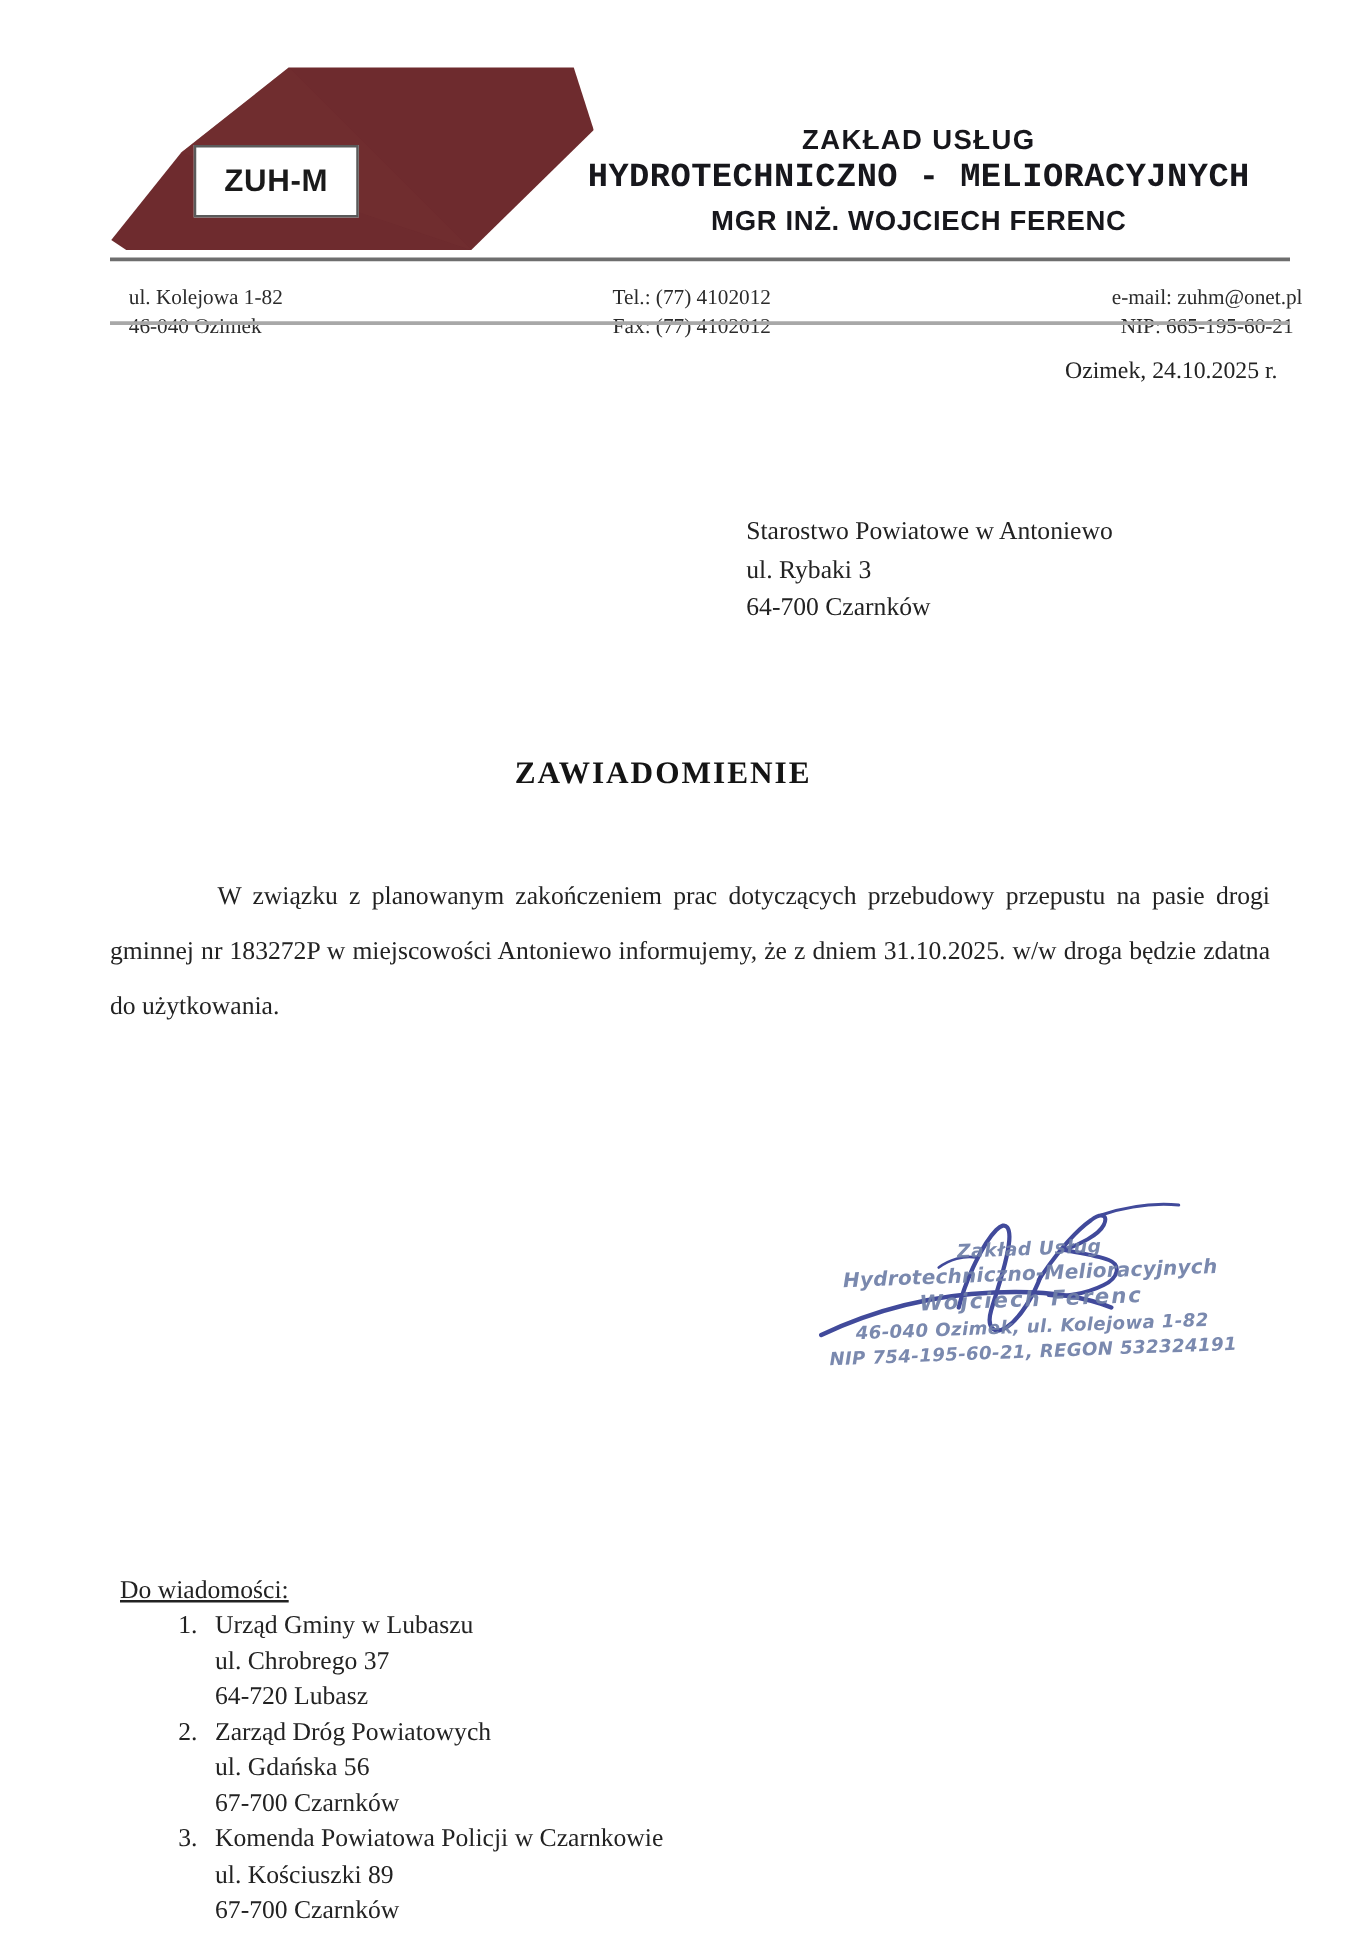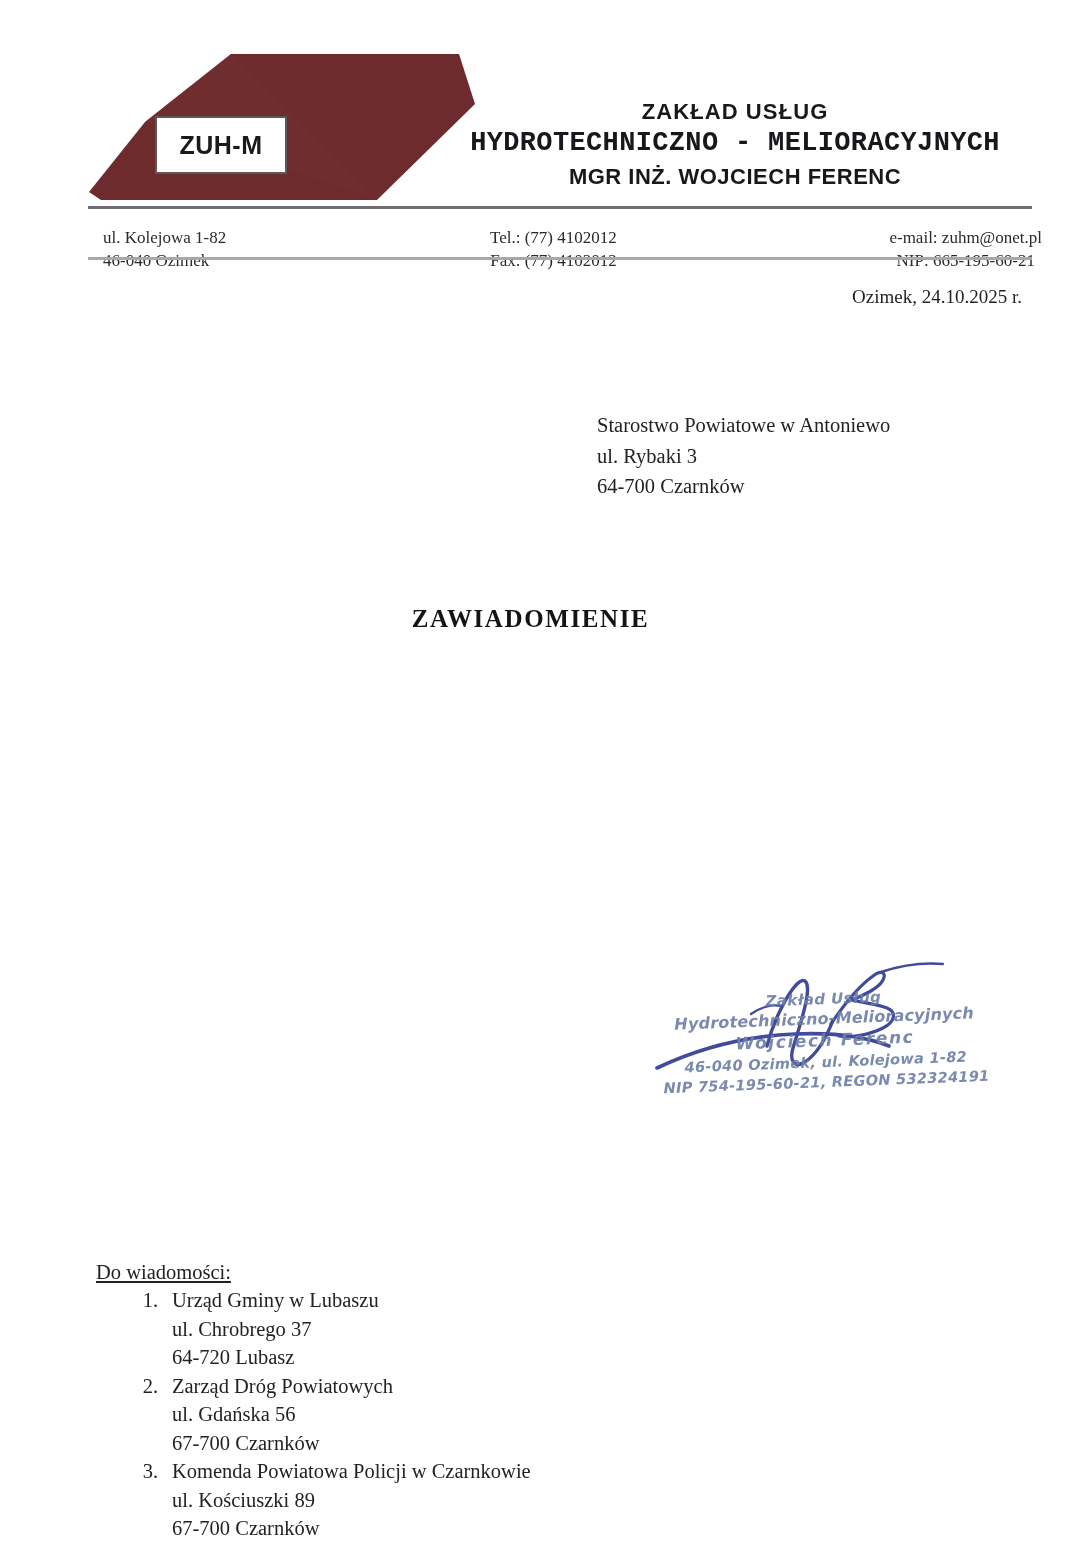--- a/index.html
+++ b/index.html
@@ -280,20 +280,21 @@
   <div class="recipient">
     <div>Starostwo Powiatowe w Antoniewo</div>
     <div>ul. Rybaki 3</div>
     <div>64-700 Czarnków</div>
   </div>
 
   <div class="doc-title">
     <span class="doc-title-inner">ZAWIADOMIENIE</span>
   </div>
 
+  <div class="body-text">W związku z planowanym zakończeniem prac dotyczących przebudowy przepustu na pasie drogi gminnej nr 183272P w miejscowości Antoniewo informujemy, że z dniem 31.10.2025. w/w droga będzie zdatna do użytkowania.</div>
 
   <div class="stamp">
     <svg class="stamp-svg" width="340" height="165" viewBox="0 0 340 165" xmlns="http://www.w3.org/2000/svg">
       <g fill="none" stroke="#414a9b" stroke-linecap="round" stroke-linejoin="round">
         <path d="M112,96 C118,72 132,44 142,34 C150,26 154,32 152,46
                  C150,62 142,84 138,98 C134,112 140,118 150,112
                  C162,104 172,86 178,70" stroke-width="3.4"></path>
         <path d="M176,74 C188,56 204,36 218,26 C226,20 232,22 228,30
                  C224,38 208,46 196,50 C206,52 222,54 232,58
                  C242,62 240,72 228,78 C214,85 196,88 184,86" stroke-width="3.2"></path>

